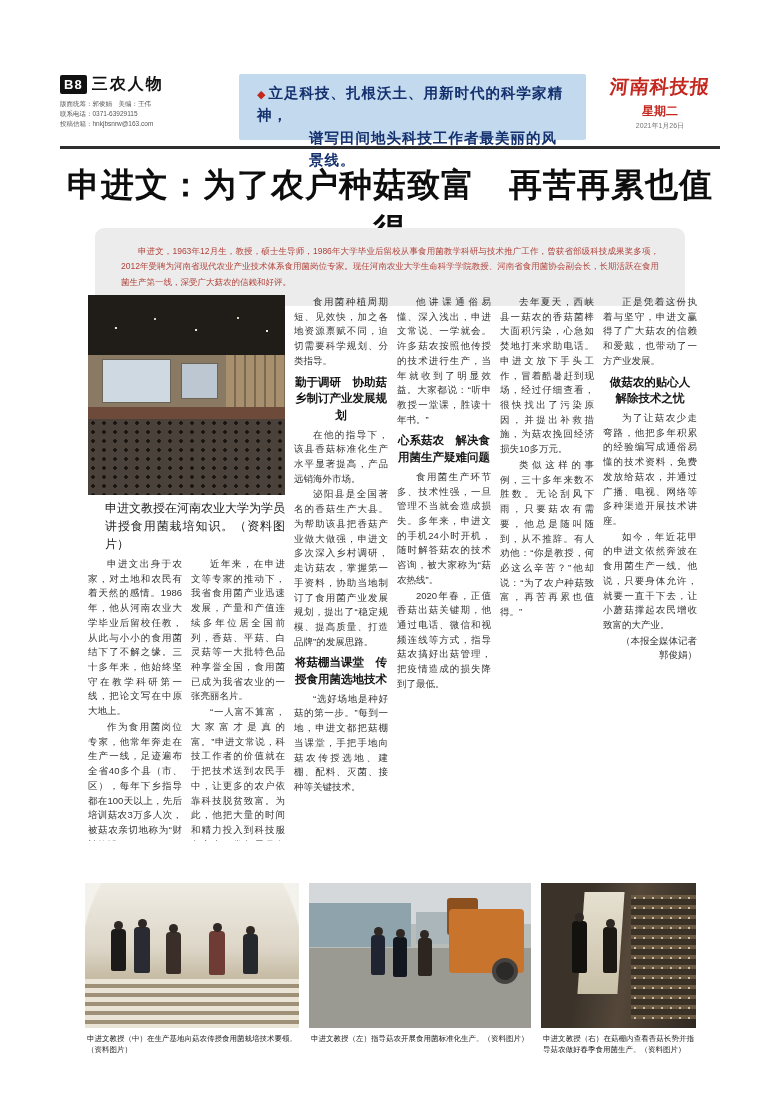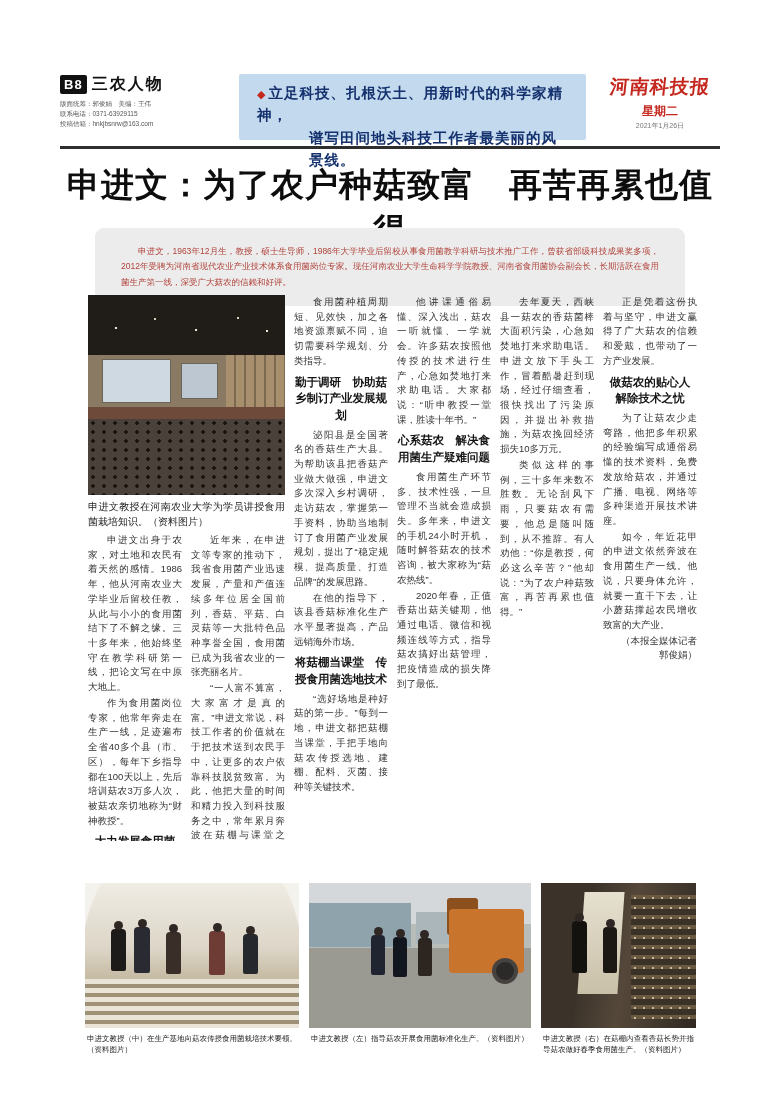--- a/index.html
+++ b/index.html
@@ -56,21 +56,21 @@
   .pt-wall{position:absolute;left:0;top:30%;width:100%;height:26%;background:#8a7a64;}
   .pt-screen{position:absolute;left:7%;top:32%;width:34%;height:21%;background:#cfd9e2;border:1px solid #6b6458;}
   .pt-screen2{position:absolute;left:47%;top:34%;width:18%;height:17%;background:#bcc7d2;border:1px solid #6b6458;}
   .pt-woodwall{position:absolute;left:70%;top:30%;width:30%;height:26%;
       background:repeating-linear-gradient(90deg,#a8906e 0 8px,#93severity7b5c 8px 9px);
       background:repeating-linear-gradient(90deg,#a8906e 0 8px,#7b6a50 8px 10px);}
   .pt-stage{position:absolute;left:0;top:56%;width:100%;height:6%;background:#6e4a3a;}
   .pt-crowd{position:absolute;left:0;top:62%;width:100%;height:38%;background:#4a423a;
       background-image:radial-gradient(circle 2.6px at 5px 4px, #17130f 60%, transparent 66%);
       background-size:11px 9px;}
-  .photo-caption{margin:4px 0 0 0;font-size:10px;line-height:1.5;color:#222;text-align:justify;}
+  .photo-caption{margin:4px 0 0 17px;font-size:12px;line-height:1.5;color:#222;text-align:justify;}
 
   
   .figures-row{position:absolute;left:85px;top:855px;width:613px;display:flex;gap:10px;}
   .figure-block{display:flex;flex-direction:column;margin-top:28px;}
   .bottom-photo{position:relative;height:145px;overflow:hidden;}
   .bottom-caption{margin:5px 2px 0 2px;font-size:7.5px;line-height:1.5;color:#222;text-align:justify;}
 
   
   .ph-greenhouse{width:214px;background:linear-gradient(#efece4 0%,#ddd6c8 45%,#c9bfa9 62%,#b3a78c 100%);}
   .gh-arch{position:absolute;left:-12%;top:-58%;width:124%;height:110%;border-radius:50%;
@@ -156,27 +156,27 @@
           </div>
         <div class="col">
             <p class="para">近年来，在申进文等专家的推动下，我省食用菌产业迅速发展，产量和产值连续多年位居全国前列，香菇、平菇、白灵菇等一大批特色品种享誉全国，食用菌已成为我省农业的一张亮丽名片。</p>
             <p class="para">“一人富不算富，大家富才是真的富。”申进文常说，科技工作者的价值就在于把技术送到农民手中，让更多的农户依靠科技脱贫致富。为此，他把大量的时间和精力投入到科技服务之中，常年累月奔波在菇棚与课堂之间。</p>
           </div>
       </div>
     </div>
     <div class="col">
         <p class="para">食用菌种植周期短、见效快，加之各地资源禀赋不同，迫切需要科学规划、分类指导。</p>
         <h3 class="subhead">勤于调研　协助菇乡制订产业发展规划</h3>
+        <p class="para">在他的指导下，该县香菇标准化生产水平显著提高，产品远销海外市场。</p>
         <p class="para">泌阳县是全国著名的香菇生产大县。为帮助该县把香菇产业做大做强，申进文多次深入乡村调研，走访菇农，掌握第一手资料，协助当地制订了食用菌产业发展规划，提出了“稳定规模、提高质量、打造品牌”的发展思路。</p>
-        <p class="para">在他的指导下，该县香菇标准化生产水平显著提高，产品远销海外市场。</p>
         <h3 class="subhead">将菇棚当课堂　传授食用菌选地技术</h3>
         <p class="para">“选好场地是种好菇的第一步。”每到一地，申进文都把菇棚当课堂，手把手地向菇农传授选地、建棚、配料、灭菌、接种等关键技术。</p>
       </div>
     <div class="col">
-        <p class="para">他讲课通俗易懂、深入浅出，菇农一听就懂、一学就会。许多菇农按照他传授的技术进行生产，心急如焚地打来求助电话。大家都说：“听申教授一堂课，胜读十年书。”</p>
+        <p class="para">他讲课通俗易懂、深入浅出，申进文常说、一学就会。许多菇农按照他传授的技术进行生产，当年就收到了明显效益。大家都说：“听申教授一堂课，胜读十年书。”</p>
         <h3 class="subhead">心系菇农　解决食用菌生产疑难问题</h3>
         <p class="para">食用菌生产环节多、技术性强，一旦管理不当就会造成损失。多年来，申进文的手机24小时开机，随时解答菇农的技术咨询，被大家称为“菇农热线”。</p>
         <p class="para">2020年春，正值香菇出菇关键期，他通过电话、微信和视频连线等方式，指导菇农搞好出菇管理，把疫情造成的损失降到了最低。</p>
       </div>
     <div class="col">
         <p class="para">去年夏天，西峡县一菇农的香菇菌棒大面积污染，心急如焚地打来求助电话。申进文放下手头工作，冒着酷暑赶到现场，经过仔细查看，很快找出了污染原因，并提出补救措施，为菇农挽回经济损失10多万元。</p>
         <p class="para">类似这样的事例，三十多年来数不胜数。无论刮风下雨，只要菇农有需要，他总是随叫随到，从不推辞。有人劝他：“你是教授，何必这么辛苦？”他却说：“为了农户种菇致富，再苦再累也值得。”</p>
       </div>
     <div class="col">
         <p class="para">正是凭着这份执着与坚守，申进文赢得了广大菇农的信赖和爱戴，也带动了一方产业发展。</p>

